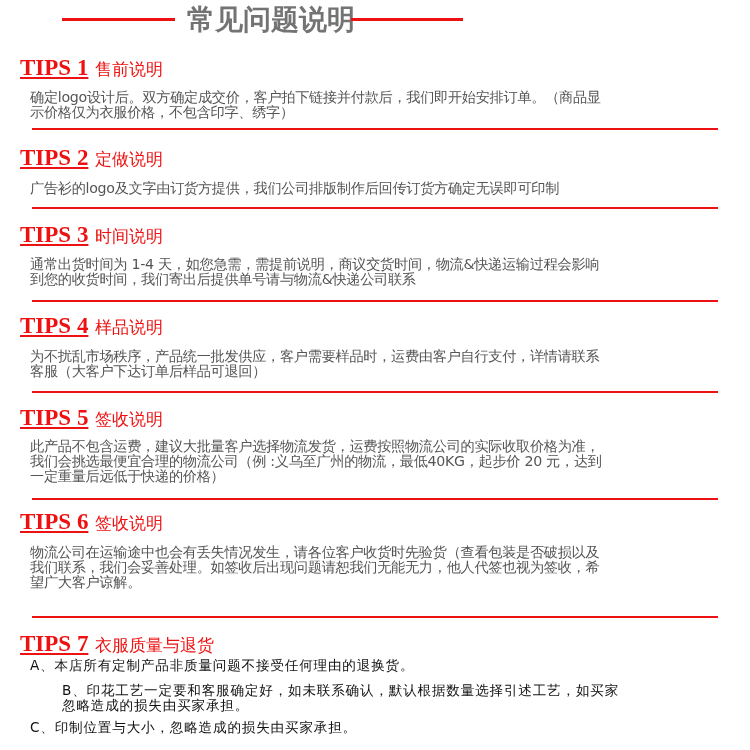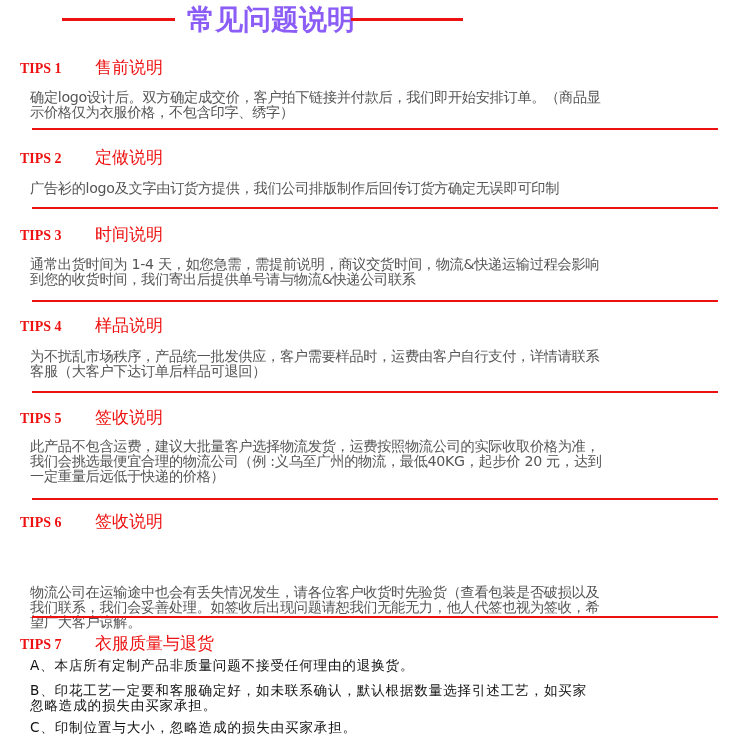--- a/index.html
+++ b/index.html
@@ -29,39 +29,40 @@
     }
     .header-title {
       position: absolute;
       top: 0;
       left: 187px;
       width: 165px;
       height: 44px;
       line-height: 40px;
       font-size: 28px;
       font-weight: bold;
-      color: #8b5cf6;
+      color: #737373;
       text-align: center;
       letter-spacing: 0px;
       white-space: nowrap;
     }
     .tip-heading {
       position: absolute;
       left: 20px;
       height: 24px;
       line-height: 24px;
       white-space: nowrap;
       color: #ee1111;
     }
     .tip-label {
       font-family: "Liberation Serif", "DejaVu Serif", serif;
       font-weight: bold;
-      font-size: 14px;
+      font-size: 23px;
       display: inline-block;
       width: 75px;
+      text-decoration: underline;
     }
     .tip-title {
       font-size: 17px;
       font-family: Liberation Serif, serif;
       text-align: right;
     }
     .tip-body {
       position: absolute;
       left: 30px;
       width: 690px;
@@ -147,32 +148,32 @@
 <div class="tip-body" style="top:439px;">
   <span class="line">此产品不包含运费，建议大批量客户选择物流发货，运费按照物流公司的实际收取价格为准，</span>
   <span class="line">我们会挑选最便宜合理的物流公司（例 :义乌至广州的物流，最低40KG，起步价 20 元，达到</span>
   <span class="line">一定重量后远低于快递的价格）</span>
 </div>
 <div class="rule full" style="top:498px;"></div>
 
 <div class="tip-heading" style="top:510px;">
   <span class="tip-label">TIPS 6</span><span class="tip-title">签收说明</span>
 </div>
-<div class="tip-body" style="top:545px;margin-top:40px;">
+<div class="tip-body" style="top:545px;">
   <span class="line">物流公司在运输途中也会有丢失情况发生，请各位客户收货时先验货（查看包装是否破损以及</span>
   <span class="line">我们联系，我们会妥善处理。如签收后出现问题请恕我们无能无力，他人代签也视为签收，希</span>
   <span class="line">望广大客户谅解。</span>
 </div>
 <div class="rule full" style="top:616px;"></div>
 
 <div class="tip-heading" style="top:632px;">
   <span class="tip-label">TIPS 7</span><span class="tip-title">衣服质量与退货</span>
 </div>
 <div class="black-body" style="top:658px;">
   <span class="line">A、本店所有定制产品非质量问题不接受任何理由的退换货。</span>
 </div>
-<div class="black-body" style="top:683px;">
+<div class="black-body" style="top:683px;margin-left:32px;">
   <span class="line">B、印花工艺一定要和客服确定好，如未联系确认，默认根据数量选择引述工艺，如买家</span>
   <span class="line">忽略造成的损失由买家承担。</span>
 </div>
 <div class="black-body" style="top:720px;">
   <span class="line">C、印制位置与大小，忽略造成的损失由买家承担。</span>
 </div>
 
 </body></html>

